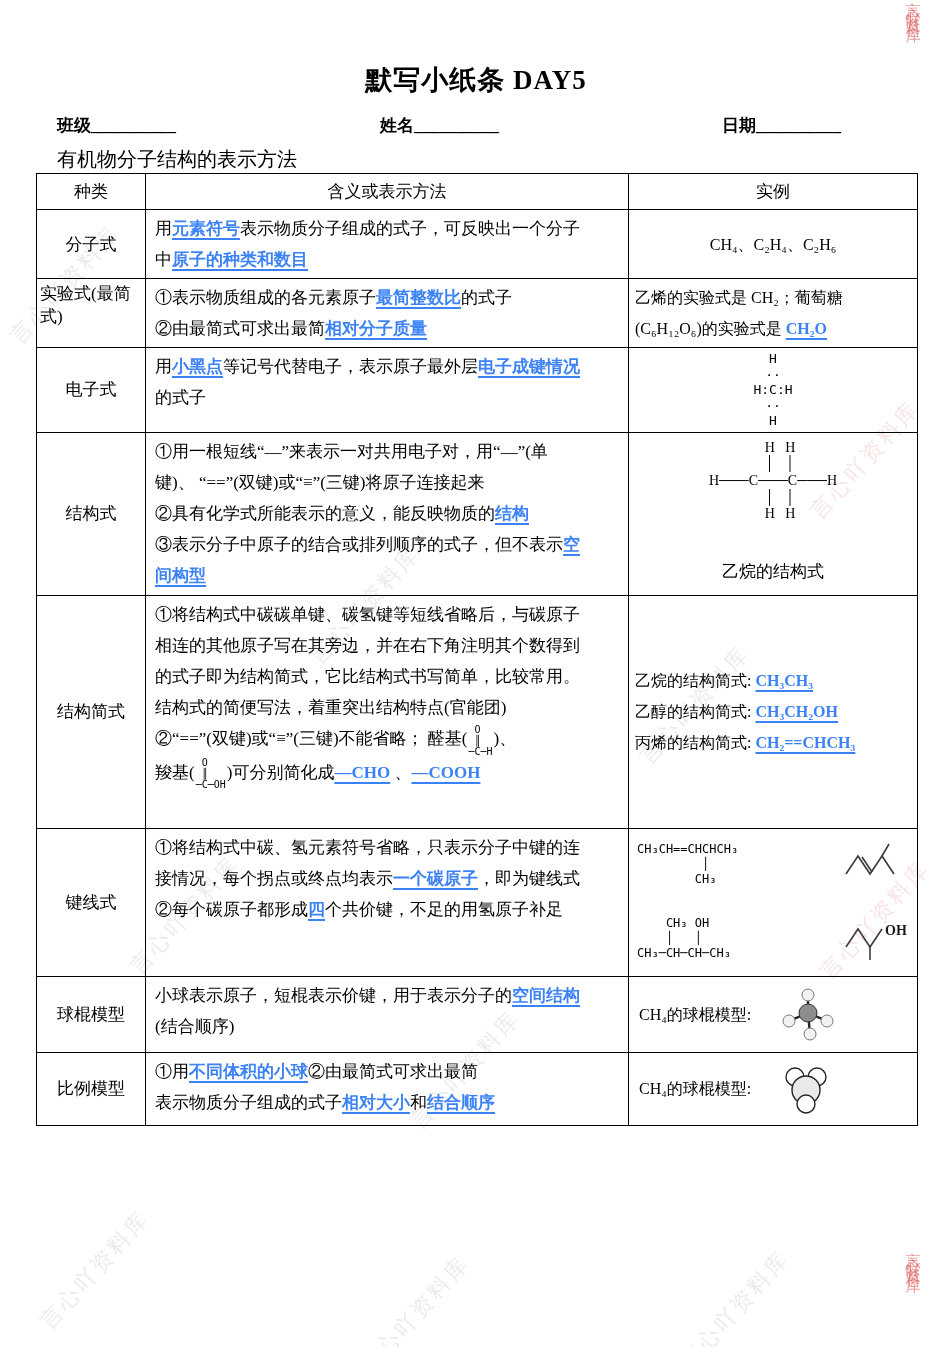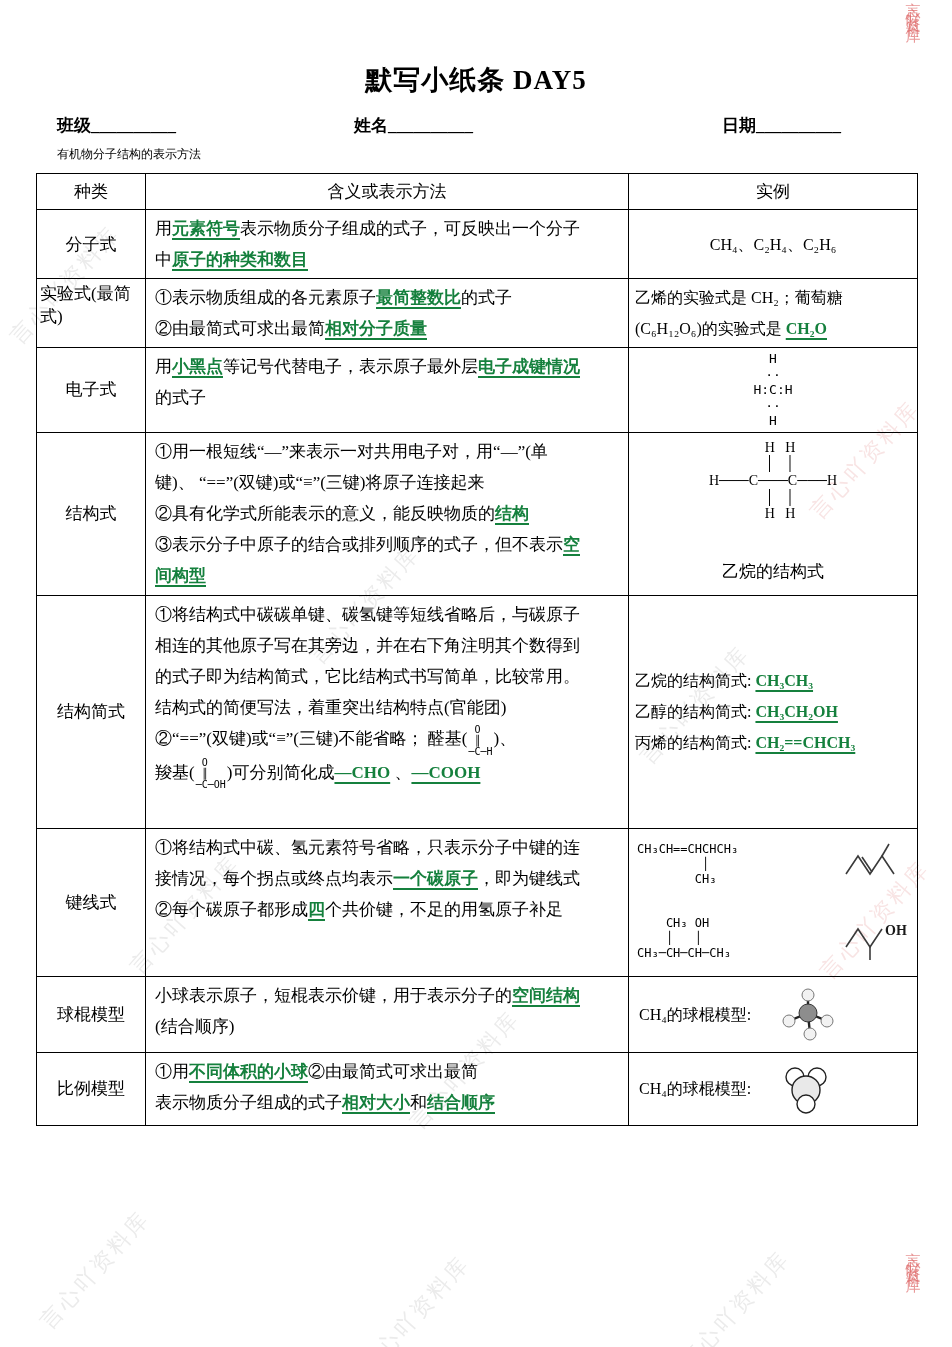--- a/index.html
+++ b/index.html
@@ -42,42 +42,42 @@
     position: absolute;
     top: 62px; left: 0;
     width: 100%;
     text-align: center;
     font-size: 27px;
     font-weight: bold;
     letter-spacing: 1px;
   }
   .fields { position: absolute; top: 114px; left: 0; width: 100%; height: 26px; font-weight: bold; font-size: 17px; }
   .f-class { position: absolute; left: 57px; }
-  .f-name  { position: absolute; left: 354px; }
+  .f-name  { position: absolute; left: 380px; }
   .f-date  { position: absolute; left: 722px; }
-  .subtitle { position: absolute; top: 146px; left: 57px; font-size: 12px; }
+  .subtitle { position: absolute; top: 146px; left: 57px; font-size: 20px; }
 
   table.sheet {
     position: absolute;
     top: 173px; left: 36px;
     width: 881px;
     border-collapse: collapse;
     table-layout: fixed;
     background: transparent;
   }
   .sheet th, .sheet td { border: 1px solid #000; }
   .sheet th { font-weight: normal; font-size: 17px; text-align: center; height: 36px; }
   .type-cell { text-align: center; vertical-align: middle; font-size: 17px; padding: 3px 4px; }
   .type-cell.ta-left { text-align: left; vertical-align: top; padding-left: 3px; font-family: Liberation Serif, serif; }
   .meaning-cell { vertical-align: top; font-size: 17px; padding: 3px 9px; line-height: 31px; }
   .example-cell { font-size: 16px; vertical-align: middle; padding: 3px 6px; line-height: 31px; }
   .va-top { vertical-align: top; }
   .center { text-align: center; }
 
-  .hl { color: #15803d; font-weight: bold; text-decoration: underline; text-underline-offset: 4px; text-decoration-thickness: 1.5px; }
+  .hl { color: #3b82f6; font-weight: bold; text-decoration: underline; text-underline-offset: 4px; text-decoration-thickness: 1.5px; }
 
   .r1 { height: 64px; margin-left: 11px; } .r2 { height: 66px; } .r3 { height: 74px; } .r4 { height: 163px; }
   .r5 { height: 233px; } .r6 { height: 148px; } .r7 { height: 76px; } .r8 { height: 73px; }
 
   .mono { font-family: "DejaVu Sans Mono", "Liberation Mono", monospace; white-space: pre; }
   .lewis { display: block; font-size: 13px; line-height: 1.2; text-align: center; }
   .struct { display: inline-block; font-size: 14px; line-height: 1.18; text-align: center; margin-top: 4px; font-family: Liberation Serif, serif; }
   .caption { margin-top: 28px; font-size: 17px; }
 
   .mini-diagram {

